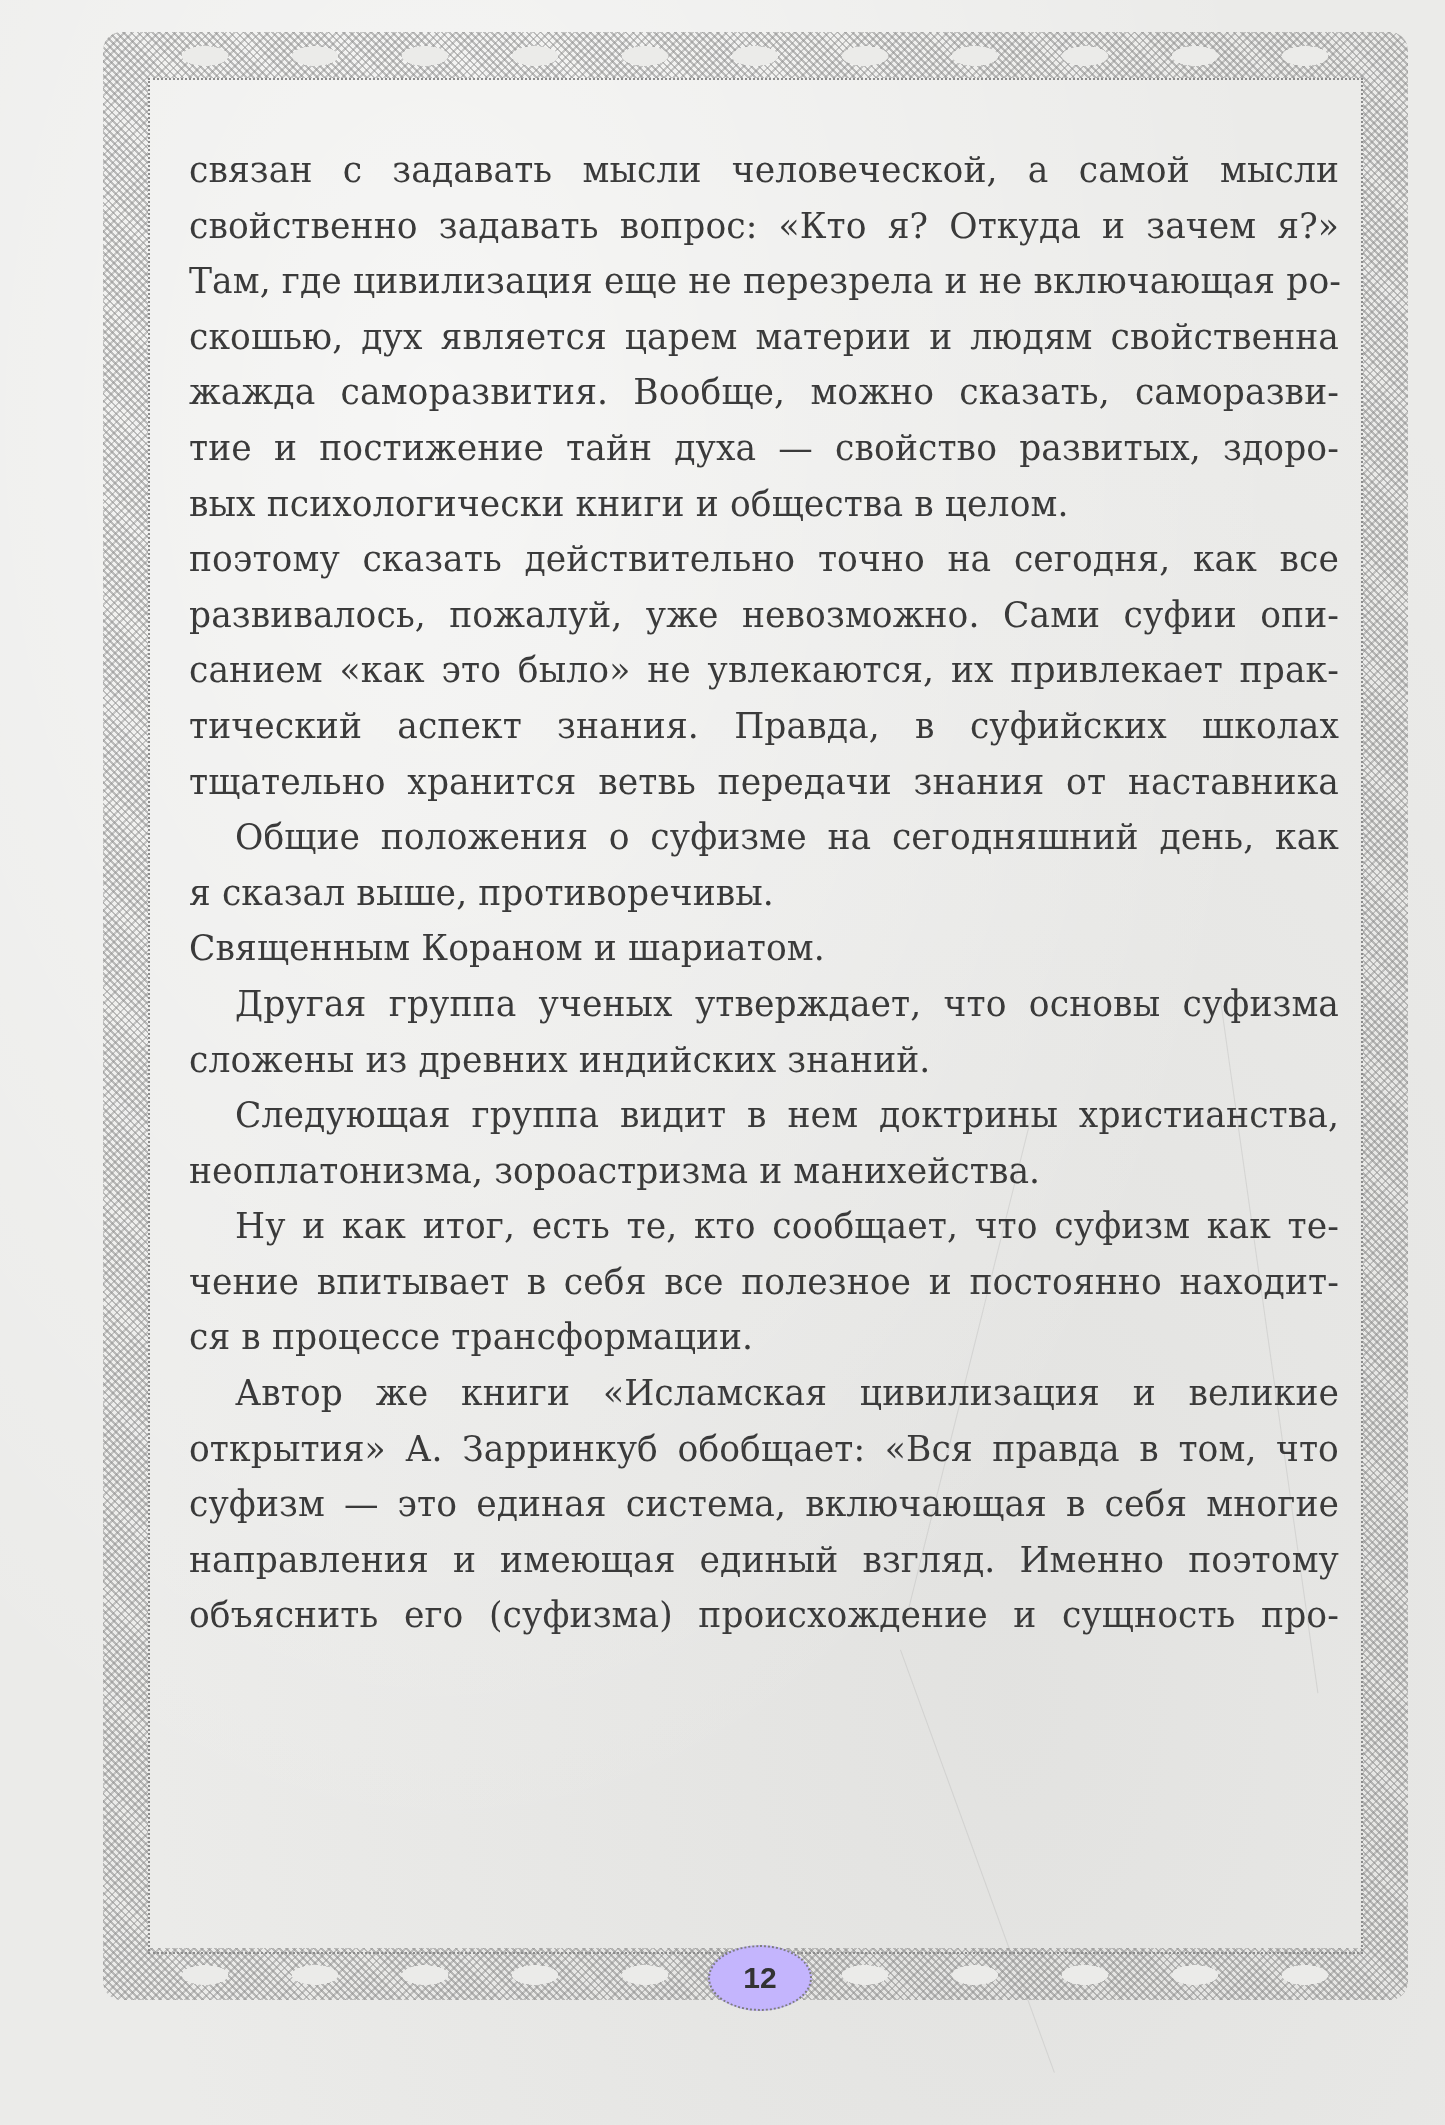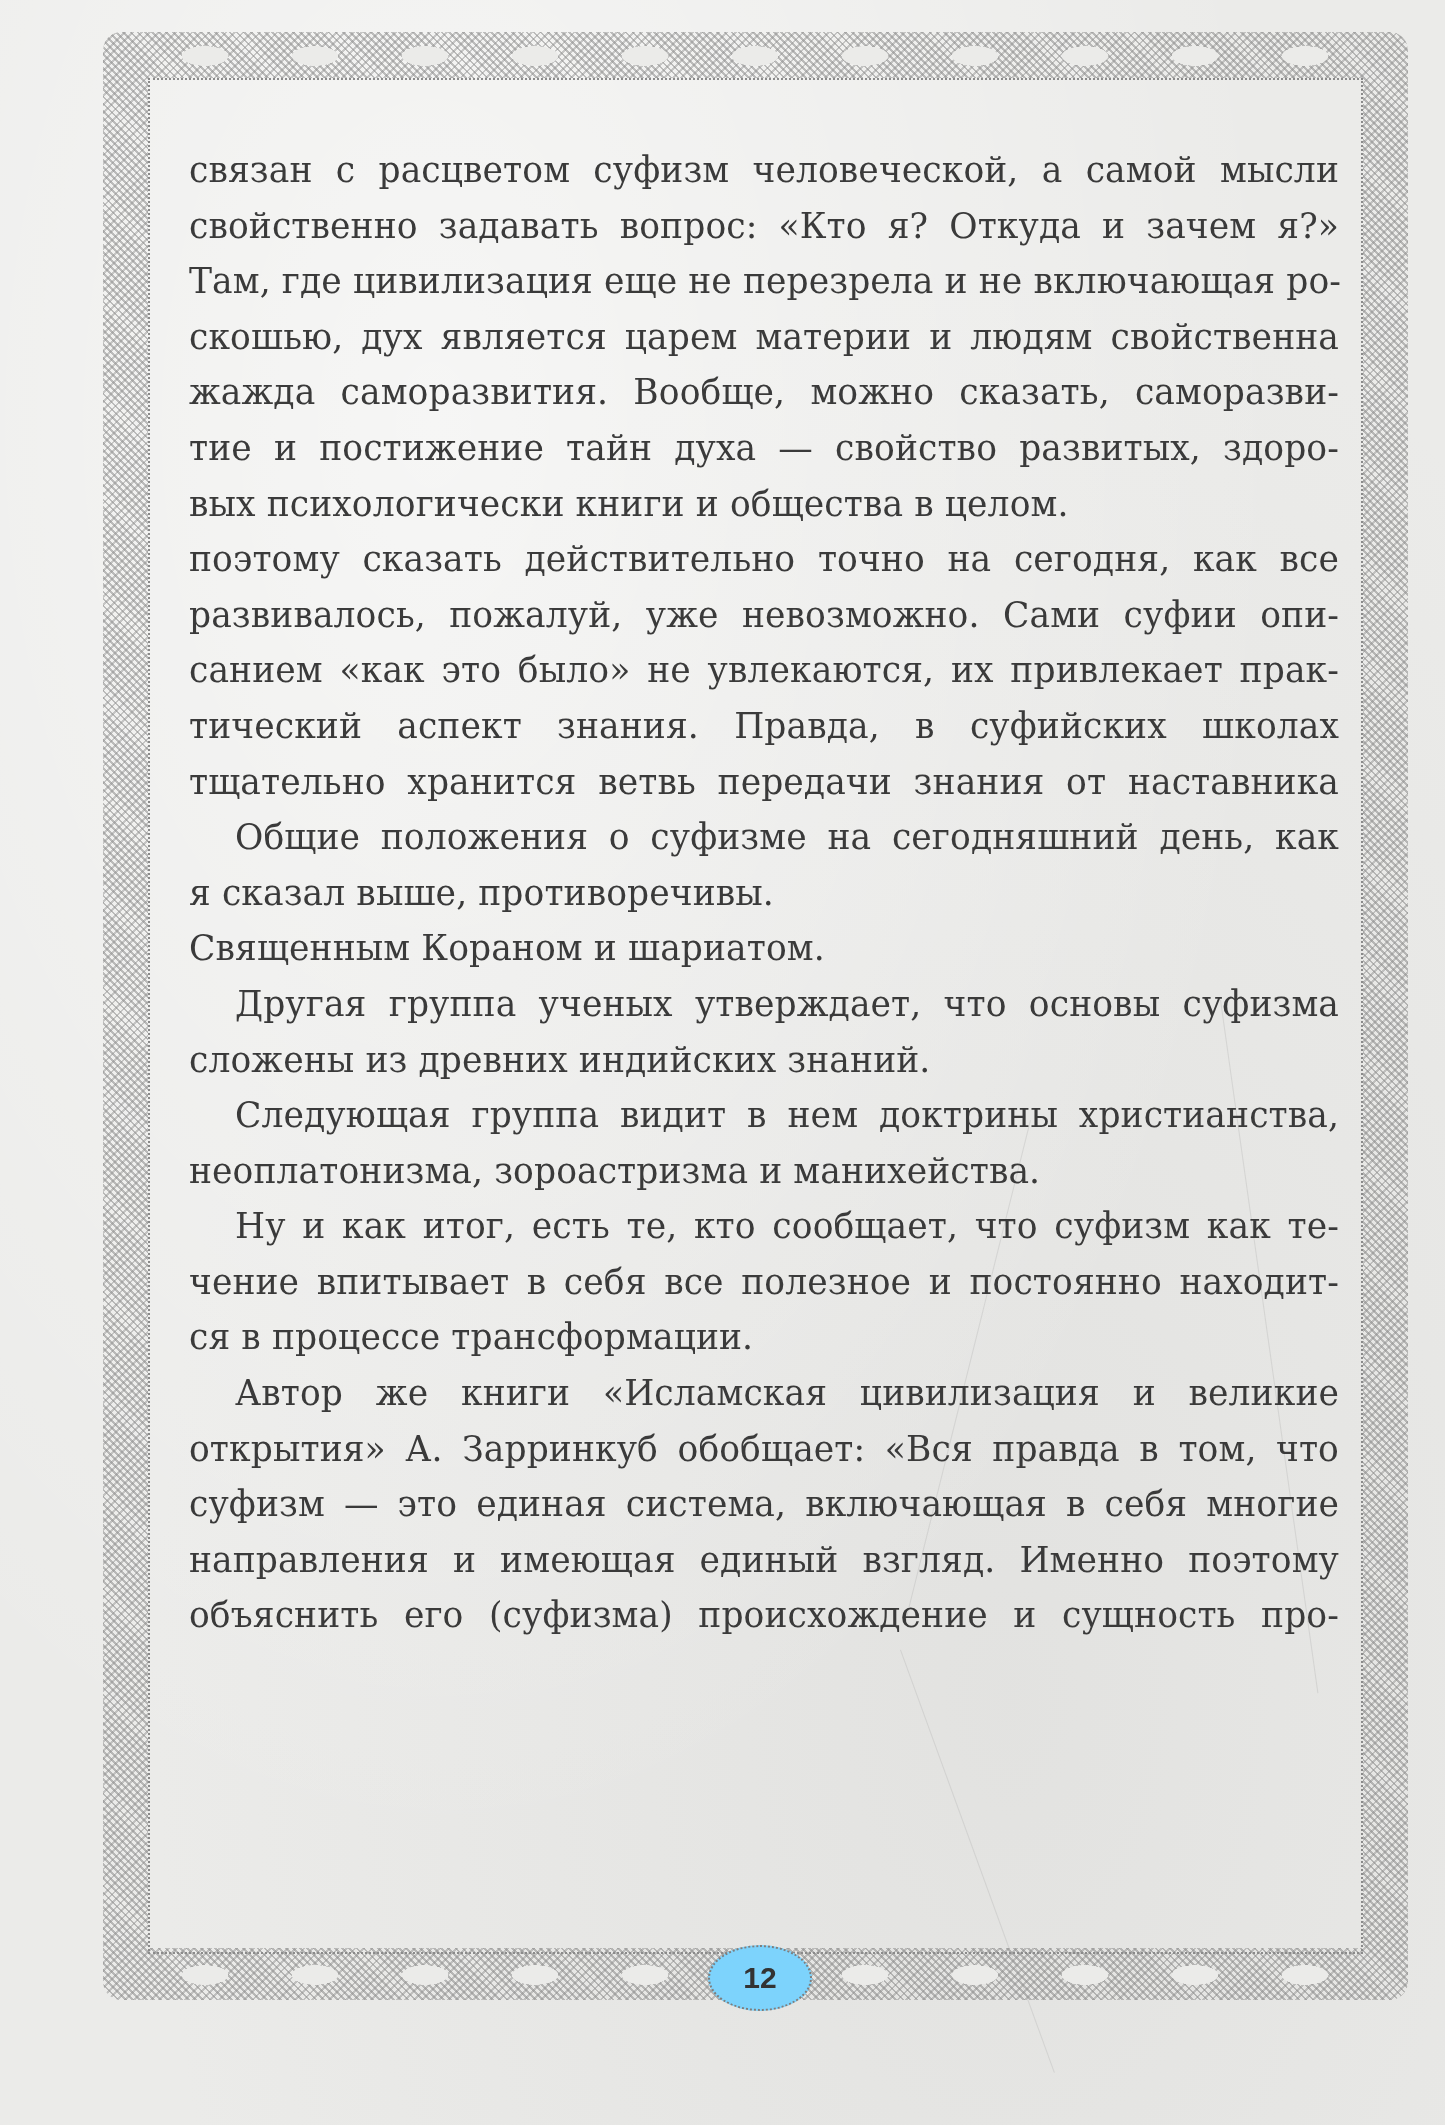--- a/index.html
+++ b/index.html
@@ -97,21 +97,21 @@
   .line.indent {
     padding-left: 46px;
   }
   .page-number-oval {
     position: absolute;
     left: 708px;
     top: 1945px;
     width: 104px;
     height: 66px;
     border-radius: 50%;
-    background: #7dd3fc;
+    background: #c4b5fd;
     border: 2px dotted #7d7d7d;
     box-sizing: border-box;
     display: flex;
     align-items: center;
     justify-content: center;
   }
   .page-number {
     font-family: "Liberation Sans", sans-serif;
     font-weight: bold;
     font-size: 30px;
@@ -133,21 +133,21 @@
 <div class="frame-scallops-top"></div>
 <div class="frame-scallops-bottom"></div>
 <div class="frame-inner-line"></div>
 
 <div class="scratch" style="left:1030px;top:1120px;height:520px;transform:rotate(14deg);"></div>
 <div class="scratch" style="left:1220px;top:1000px;height:700px;transform:rotate(-8deg);"></div>
 <div class="scratch" style="left:900px;top:1650px;height:450px;transform:rotate(-20deg);"></div>
 
 <div class="content">
   <p class="cont">
-    <span class="line">связан с расцветом суфизм человеческой, а самой мысли</span>
+    <span class="line">связан с задавать мысли человеческой, а самой мысли</span>
     <span class="line">свойственно задавать вопрос: «Кто я? Откуда и зачем я?»</span>
     <span class="line">Там, где цивилизация еще не перезрела и не включающая ро-</span>
     <span class="line">скошью, дух является царем материи и людям свойственна</span>
     <span class="line">жажда саморазвития. Вообще, можно сказать, саморазви-</span>
     <span class="line">тие и постижение тайн духа — свойство развитых, здоро-</span>
     <span class="line last">вых психологически книги и общества в целом.</span>
   </p>
   <p class="cont">
     <span class="line">поэтому сказать действительно точно на сегодня, как все</span>
     <span class="line">развивалось, пожалуй, уже невозможно. Сами суфии опи-</span>

